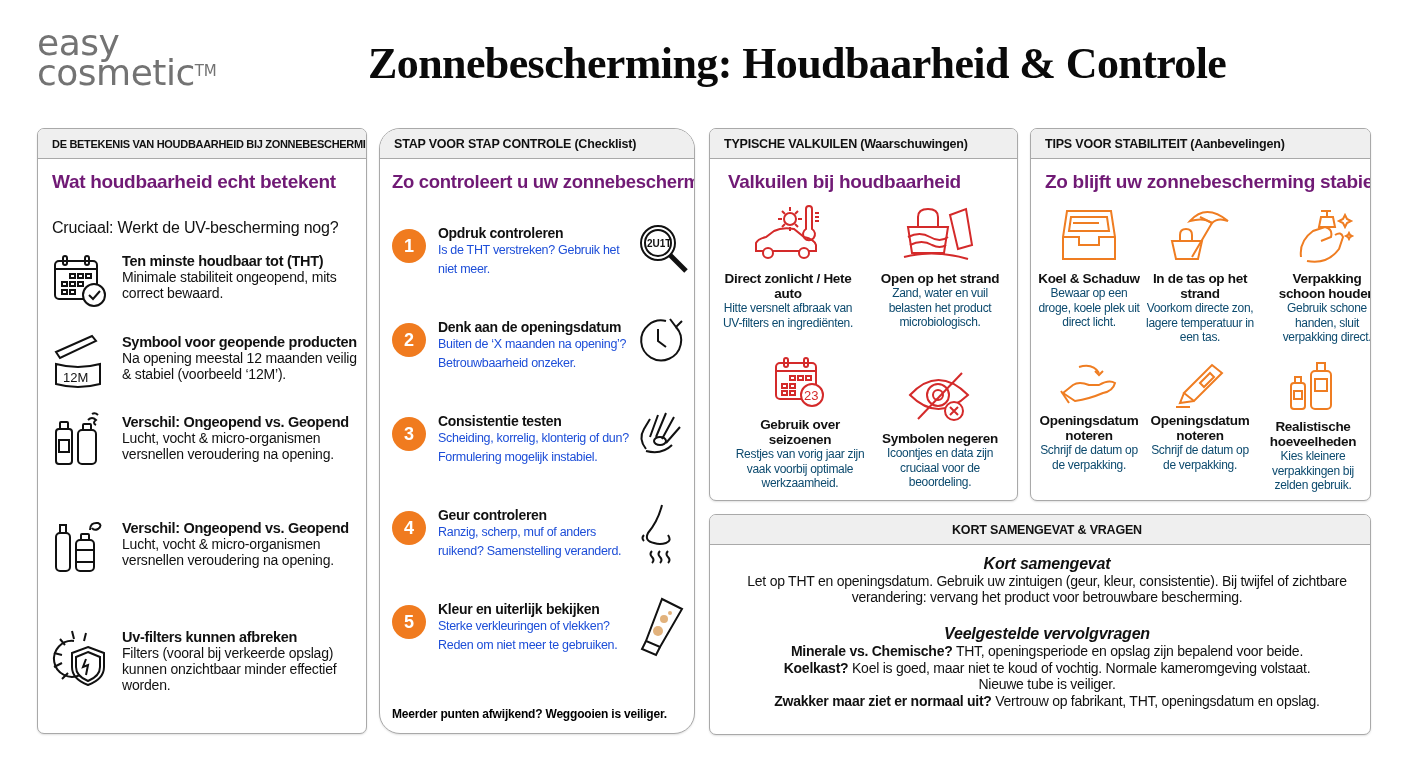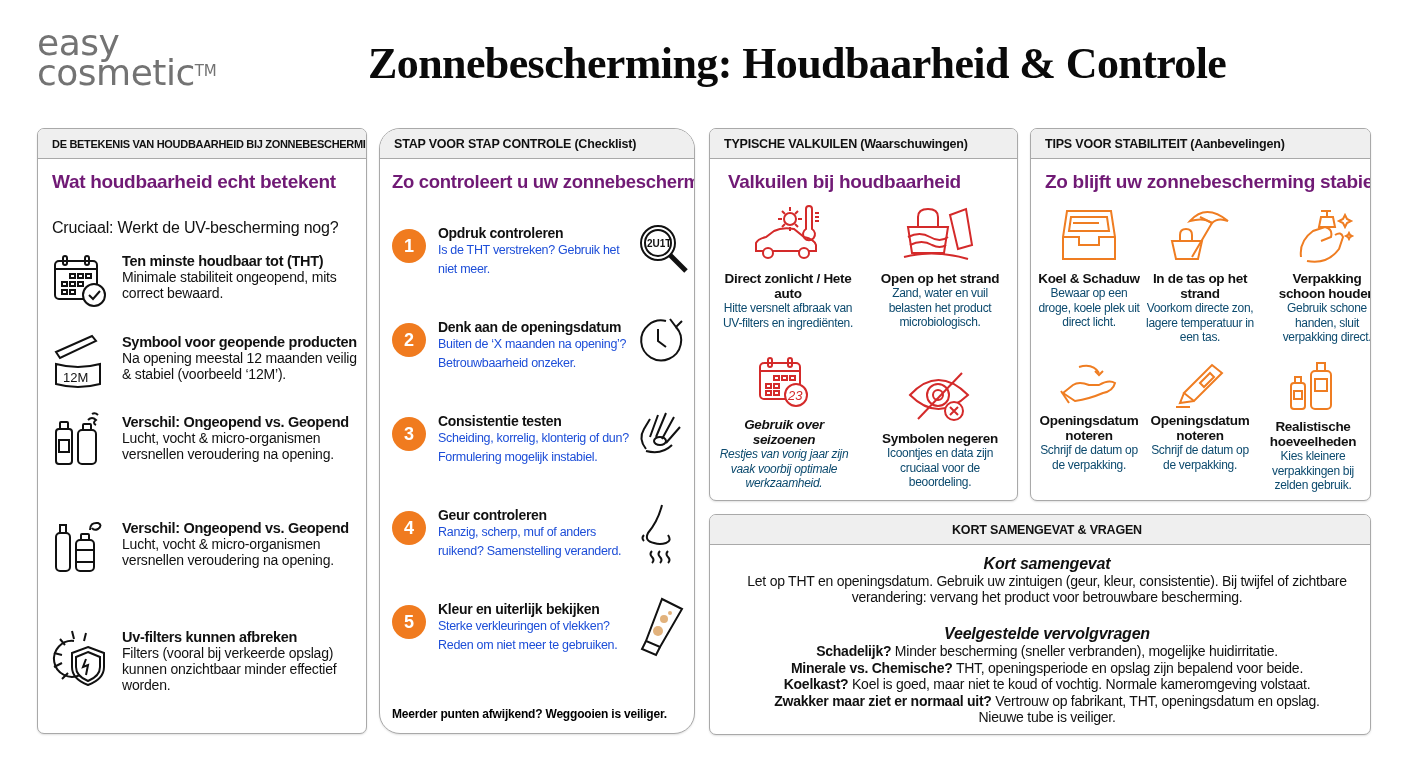--- a/index.html
+++ b/index.html
@@ -274,21 +274,21 @@
         <path d="M4 22 H44 L40 48 H8 Z"></path>
         <path d="M4 32 Q16 26 26 32 Q36 38 44 32 M6 40 Q18 34 28 40 Q36 44 42 40"></path>
         <path d="M46 10 L62 4 L68 40 L54 44 Z"></path>
         <path d="M0 52 Q30 44 64 54"></path>
       </svg>
     </span>
     <div class="t">Open op het strand</div>
     <div class="d">Zand, water en vuil belasten het product microbiologisch.</div>
   </div>
 
-  <div class="grid-item" style="left:4px; top:226px; width:140px;font-style:italic;">
+  <div class="grid-item" style="left:20px; top:226px; width:140px;">
     <span class="ic">
       <svg width="56" height="56" viewBox="0 0 56 56" fill="none" stroke="#d42a2a" stroke-width="2">
         <rect x="4" y="8" width="40" height="36" rx="4"></rect>
           <line x1="4" y1="16" x2="44" y2="16"></line>
         <rect x="12" y="3" width="4" height="9" rx="2"></rect>
           <rect x="32" y="3" width="4" height="9" rx="2"></rect>
         <rect x="18" y="21" width="5" height="4"></rect>
           <rect x="26" y="21" width="5" height="4"></rect>
           <rect x="34" y="21" width="5" height="4"></rect>
         <rect x="10" y="29" width="5" height="4"></rect>
@@ -403,19 +403,18 @@
     <div class="d">Kies kleinere verpakkingen bij zelden gebruik.</div>
   </div>
 </section>
 
 <section class="panel" id="p5">
   <div class="panel-header">KORT SAMENGEVAT &amp; VRAGEN</div>
   <div class="body">
     <div class="h">Kort samengevat</div>
     <div class="p">Let op THT en openingsdatum. Gebruik uw zintuigen (geur, kleur, consistentie). Bij twijfel of zichtbare verandering: vervang het product voor betrouwbare bescherming.</div>
     <div class="h" style="margin-top:20px;">Veelgestelde vervolgvragen</div>
-    <div class="faq-line"><b>Schadelijk?</b><span> Minder bescherming (sneller verbranden), mogelijke huidirritatie.</span></div>
     <div class="faq-line"><b>Minerale vs. Chemische?</b><span> THT, openingsperiode en opslag zijn bepalend voor beide.</span></div>
     <div class="faq-line"><b>Koelkast?</b><span> Koel is goed, maar niet te koud of vochtig. Normale kameromgeving volstaat.</span></div>
+    <div class="faq-line">Nieuwe tube is veiliger.</div>
     <div class="faq-line"><b>Zwakker maar ziet er normaal uit?</b><span> Vertrouw op fabrikant, THT, openingsdatum en opslag.</span></div>
-    <div class="faq-line">Nieuwe tube is veiliger.</div>
   </div>
 </section>
 
 </body></html>

